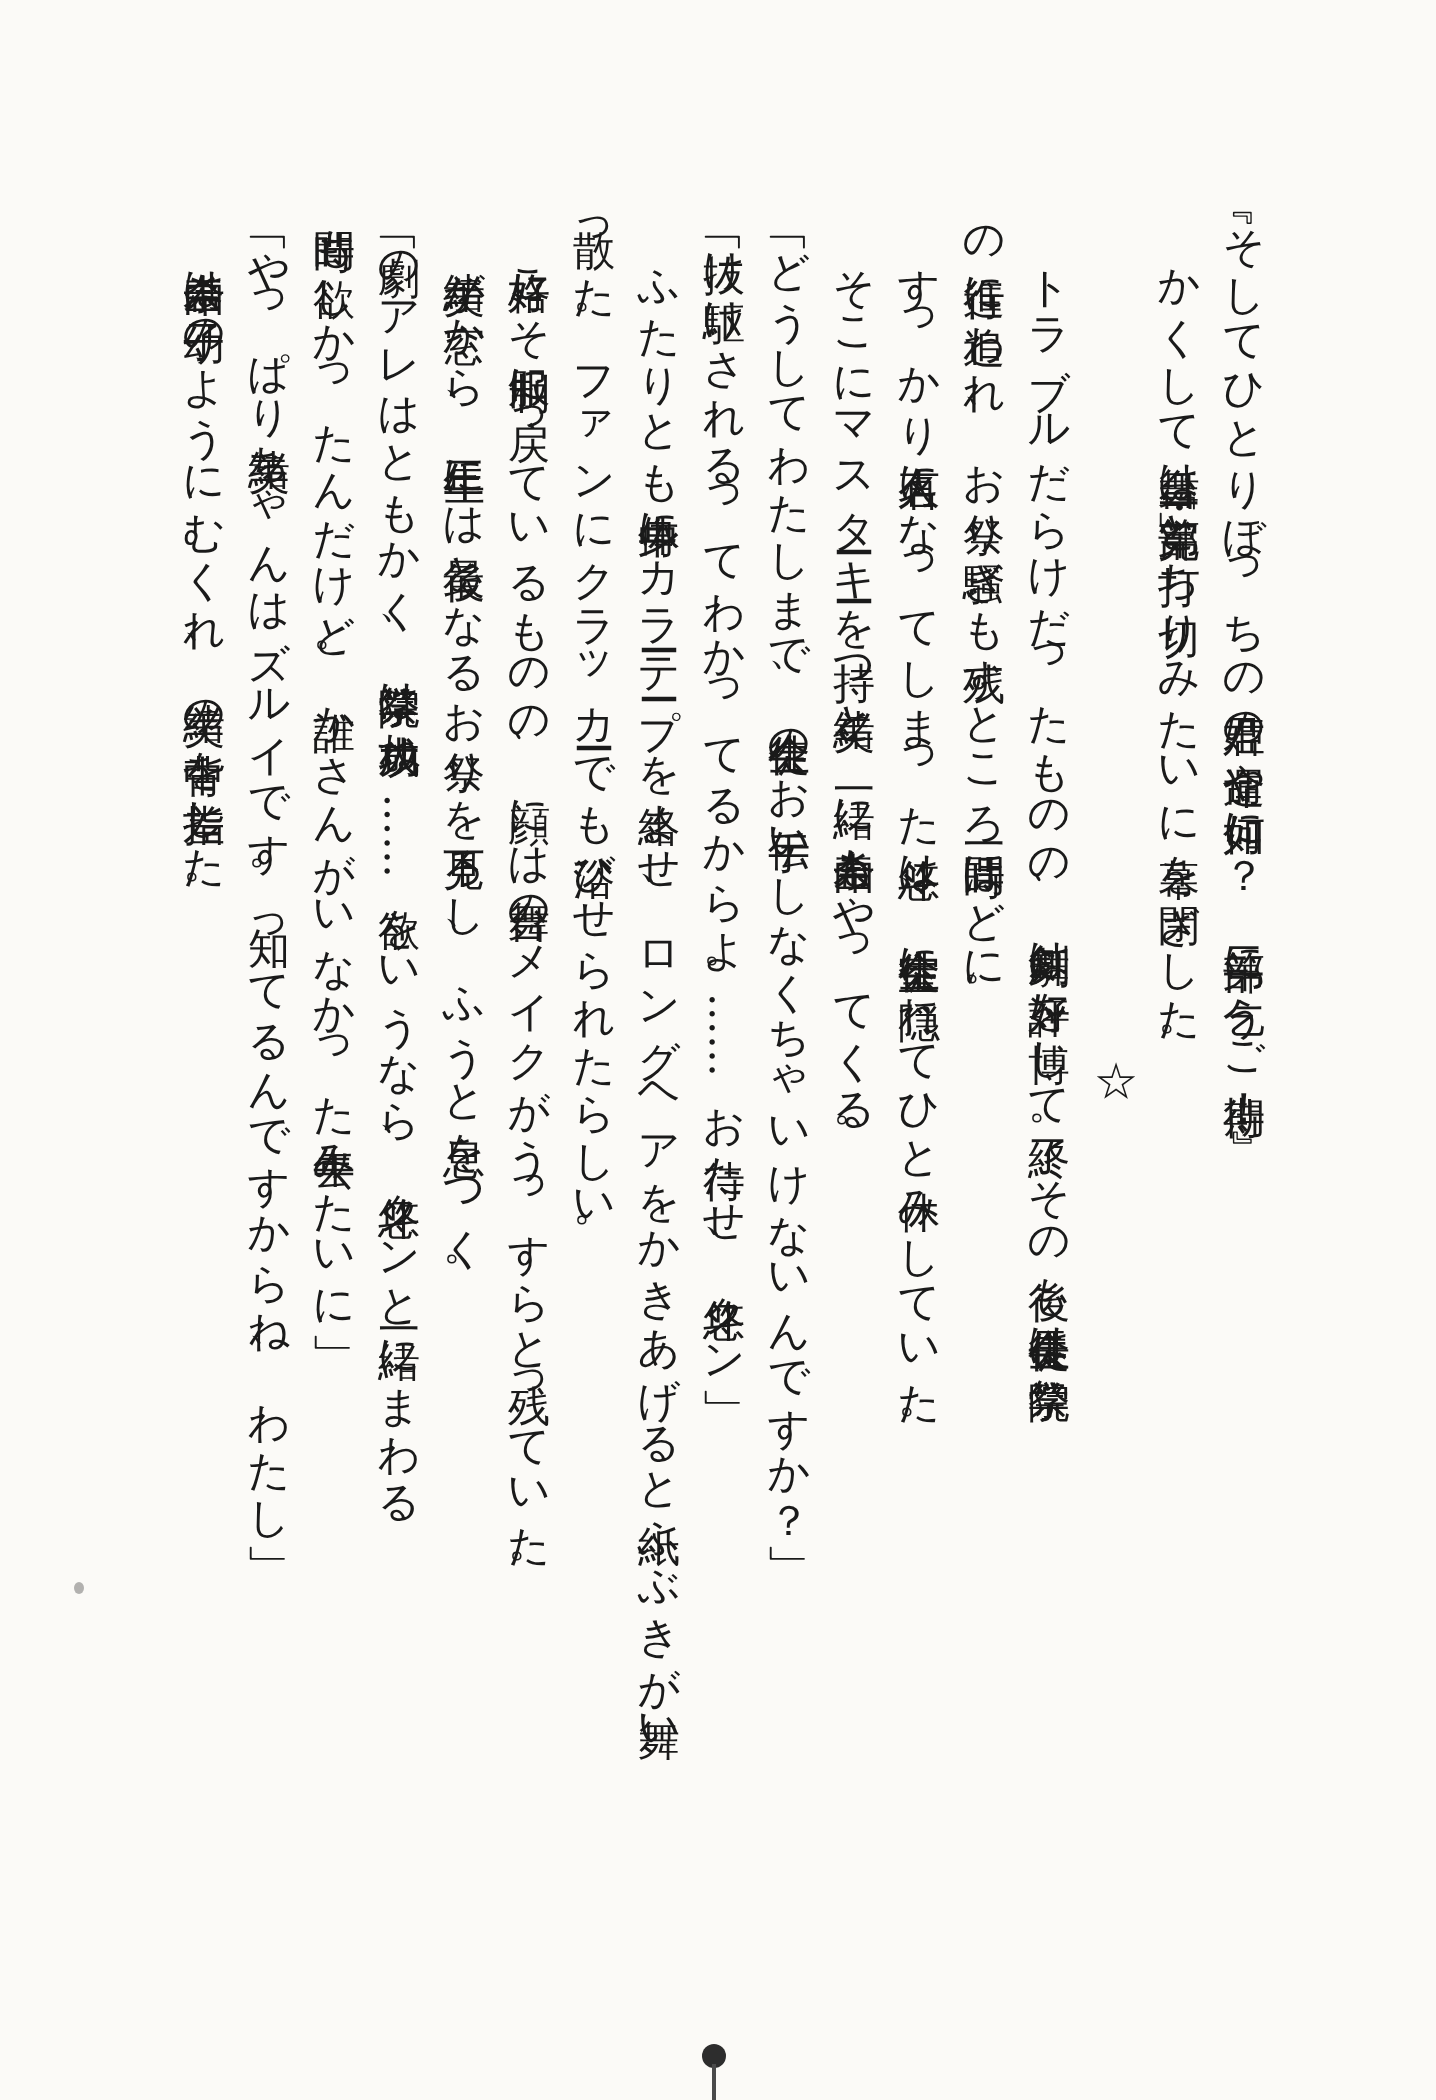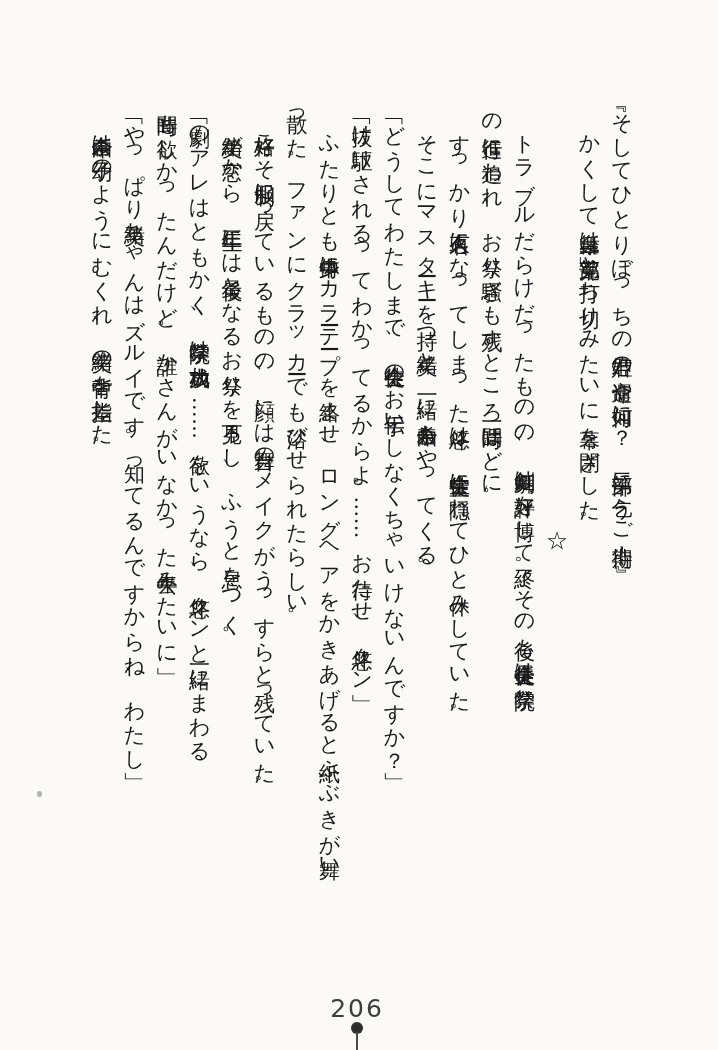--- a/index.html
+++ b/index.html
@@ -99,20 +99,19 @@
       <p class="indent-one">ふたりとも身体中にカラーテープを絡ませ、ロングヘアをかきあげると紙ふぶきが舞い</p>
       <p class="indent-none">散った。ファンにクラッカーでも浴びせられたらしい。</p>
       <p class="indent-one">格好こそ制服に戻っているものの、顔には舞台のメイクがうっすらと残っていた。</p>
       <p class="indent-one">美緒が窓から、三年生には最後となるお祭りを見下ろし、ふうと息をつく。</p>
       <p class="indent-half">「劇のアレはともかく、学院祭は大成功ね。……欲をいうなら、悠斗クンと一緒にまわる</p>
       <p class="indent-none">時間も欲しかったんだけど。誰かさんがいなかった去年みたいに」</p>
       <p class="indent-half">「やっぱり美緒ちゃんはズルイです。知ってるんですからね、わたし」</p>
       <p class="indent-one">由希奈は幼子のようにむくれ、美緒の背中を指差した。</p>
     </div>
 
-  <div class="page-number">206</div>
 
   <div class="bookmark-dot"></div>
   <div class="bookmark-stem"></div>
 
   <div class="scan-speck"></div>
 
 </div>
 
 </body></html>

